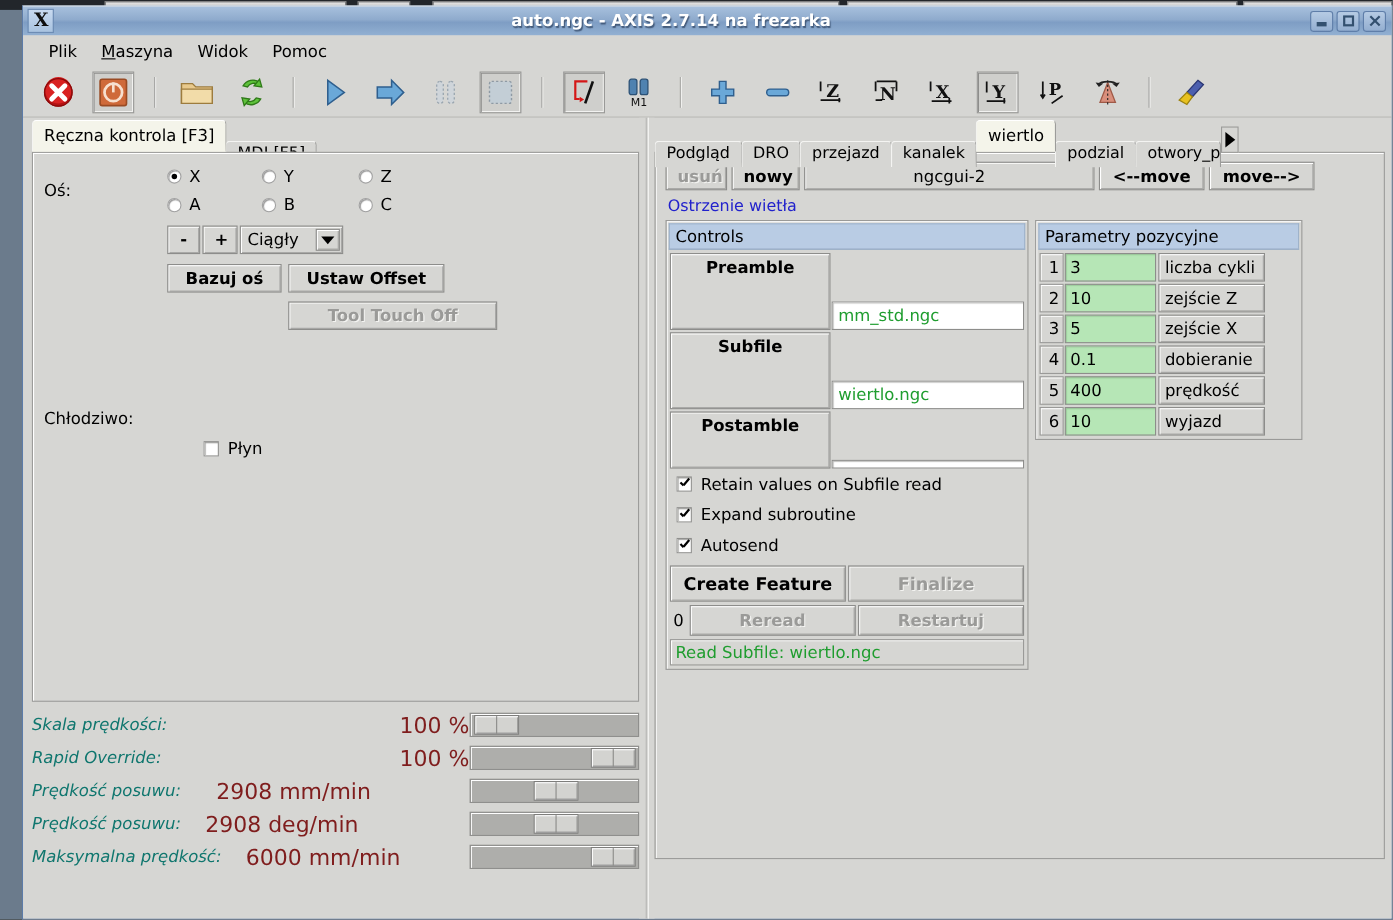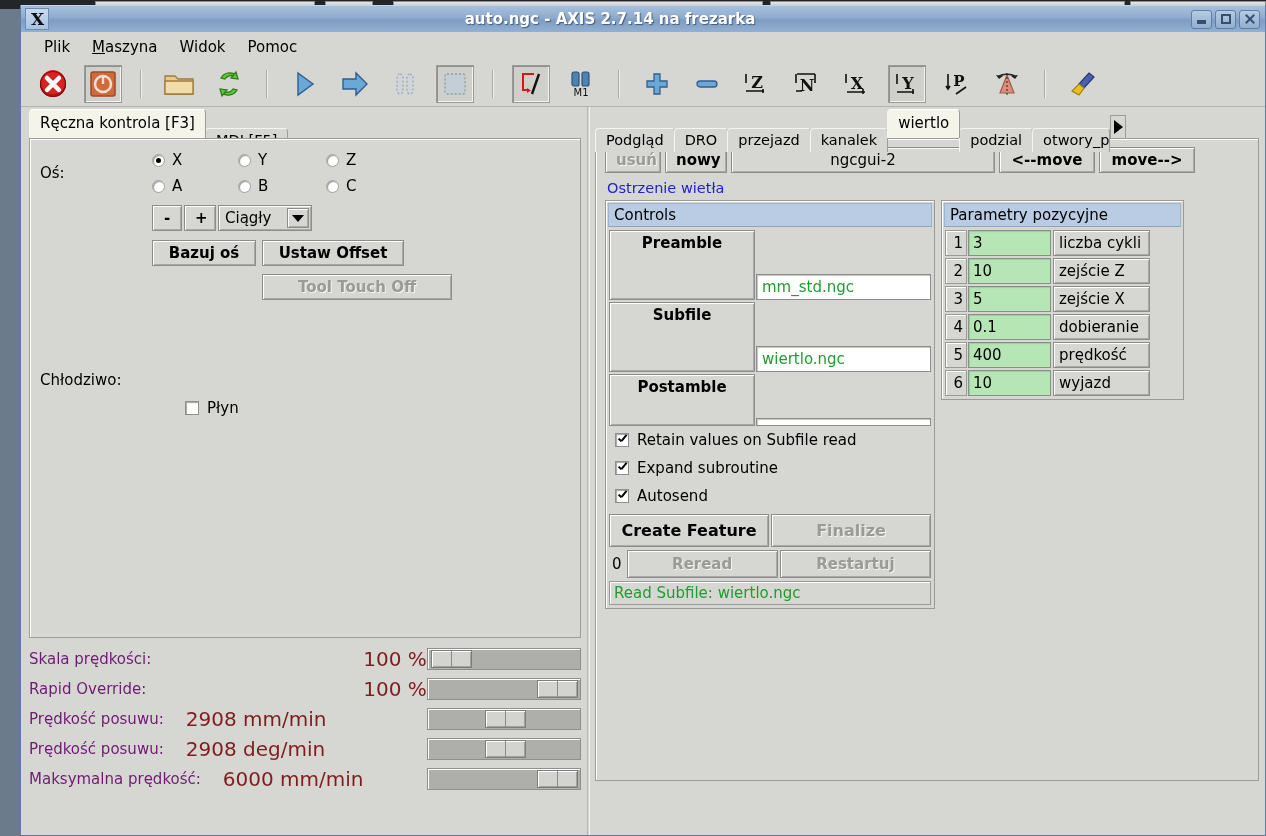--- a/index.html
+++ b/index.html
@@ -236,21 +236,21 @@
     width:4px;height:2px;background:#000;transform:rotate(45deg);
   }
   .chk .tick:after {
     content:''; position:absolute; left:4px; top:3px;
     width:8px;height:2px;background:#000;transform:rotate(-50deg);
   }
 
   
   .sliders { margin-top: 6px; }
   .sl-row { display:flex; align-items:center; height: 30px; }
-  .sl-label { font-size: 15px; color:#701a75; white-space: nowrap; }
+  .sl-label { font-size: 15px; color:#0f766e; white-space: nowrap; font-style: italic; }
   .sl-val { font-size: 20px; color:#7f1d1d; white-space: nowrap; }
   .sl-left { width: 400px; display:flex; align-items:center; }
   .scale {
     width: 155px; height: 22px;
     background: #aeaeab;
     border: 1px solid #8f8f8d;
     box-shadow: inset 1px 1px 0 #ffffff;
     position: relative;
   }
   .scale .thumb {
@@ -611,21 +611,21 @@
               <span class="sl-label" style="flex:1">Rapid Override:</span>
               <span class="sl-val">100 %</span>
             </div>
             <div class="scale">
               <div class="thumb" style="left:109px"></div>
             </div>
           </div>
           <div class="sl-row">
             <div class="sl-left">
               <span class="sl-label">Prędkość posuwu:</span>
-              <span class="sl-val" style="margin-left:22px">2908 mm/min</span>
+              <span class="sl-val" style="margin-left:32px">2908 mm/min</span>
             </div>
             <div class="scale">
               <div class="thumb" style="left:57px"></div>
             </div>
           </div>
           <div class="sl-row">
             <div class="sl-left">
               <span class="sl-label">Prędkość posuwu:</span>
               <span class="sl-val" style="margin-left:22px">2908 deg/min</span>
             </div>

